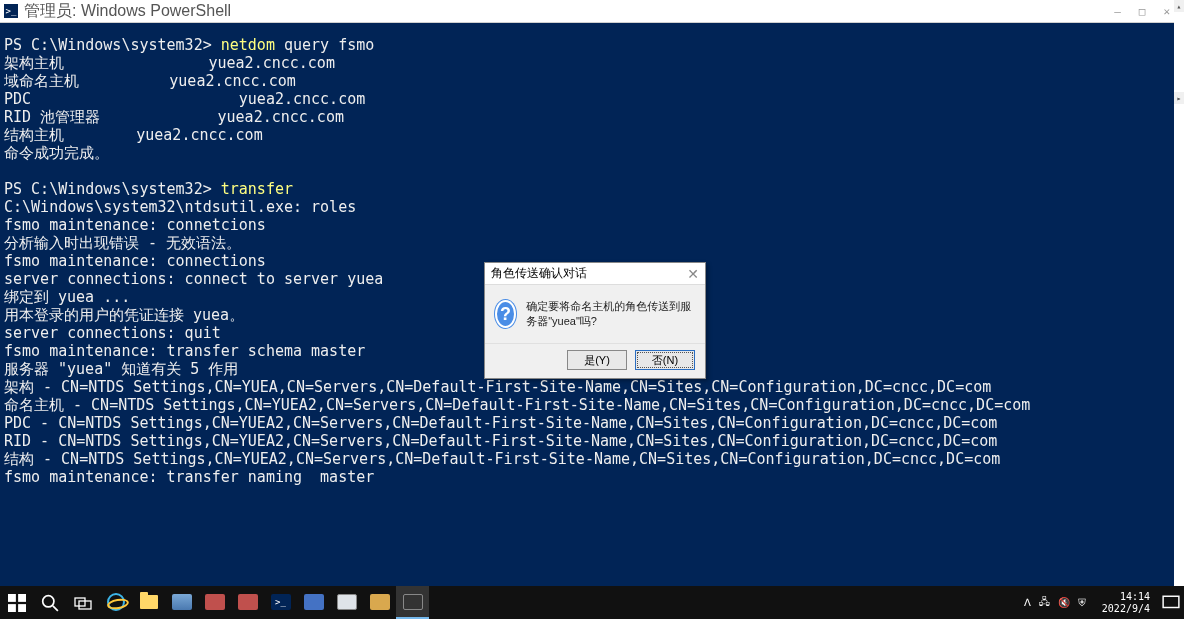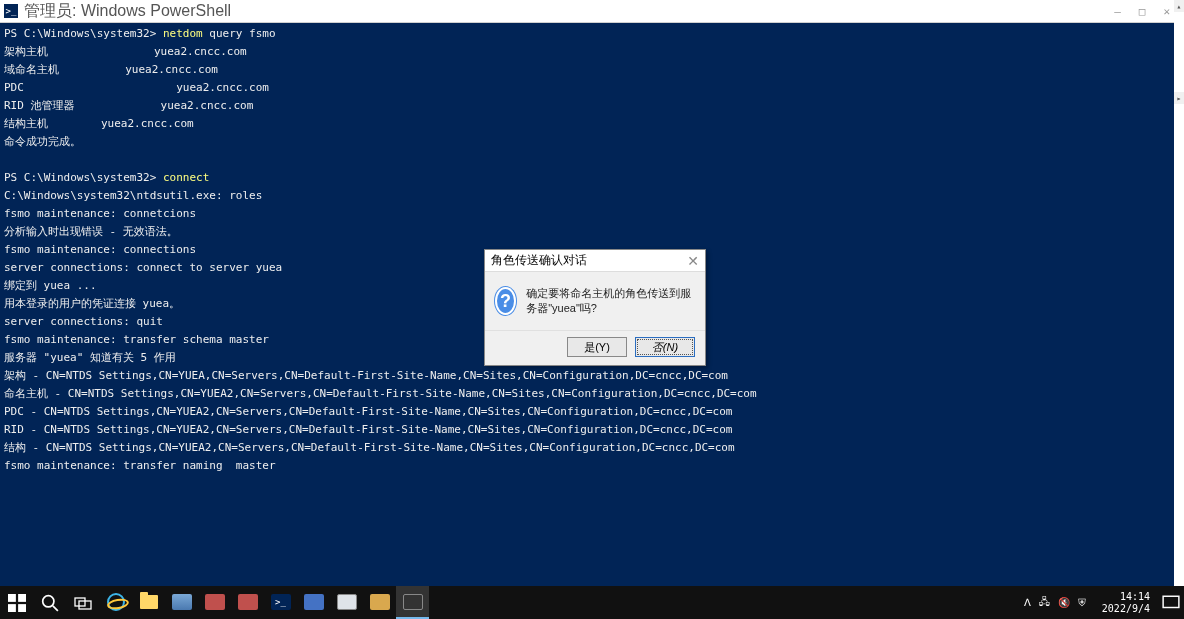--- a/index.html
+++ b/index.html
@@ -3,32 +3,32 @@
 <meta charset="utf-8">
 <style>
 * { margin:0; padding:0; box-sizing:border-box; }
 body { width:1184px; height:619px; background:#000; font-family:Consolas,"NSimSun",monospace; overflow:hidden; position:relative; }
 .powershell-window { width:1174px; height:586px; background:#012456; position:absolute; top:0; left:0; }
 .titlebar { height:23px; background:#fff; display:flex; align-items:center; padding:0 4px; border-bottom:1px solid #d0d0d0; }
 .titlebar-icon { width:14px; height:14px; background:#012456; margin-right:6px; display:flex; align-items:center; justify-content:center; color:#fff; font-size:9px; }
 .titlebar-text { font-size:16px; color:#555; font-family:"Microsoft YaHei",sans-serif; }
 .win-controls { margin-left:auto; display:flex; gap:18px; color:#999; font-size:11px; }
 .win-controls span { cursor:pointer; }
-.terminal { padding:2px 4px; color:#eee; font-size:11px; line-height:18px; white-space:pre; }
+.terminal { padding:13px 4px; color:#eee; font-size:15px; line-height:18px; white-space:pre; }
 .prompt { color:#eee; }
 .cmd-yellow { color:#ffff80; }
-.dialog { position:absolute; left:484px; top:249px; width:222px; background:#f0f0f0; border:1px solid #888; font-family:"Microsoft YaHei",sans-serif; font-size:12px; box-shadow:2px 2px 4px rgba(0,0,0,0.3); }
+.dialog { position:absolute; left:484px; top:262px; width:222px; background:#f0f0f0; border:1px solid #888; font-family:"Microsoft YaHei",sans-serif; font-size:12px; box-shadow:2px 2px 4px rgba(0,0,0,0.3); }
 .dialog-title { height:22px; background:#fff; border-bottom:1px solid #ddd; padding:2px 6px; display:flex; align-items:center; }
 .dialog-close { margin-left:auto; color:#888; font-size:14px; cursor:pointer; }
 .dialog-body { padding:14px 10px; display:flex; align-items:center; gap:10px; }
 .q-icon { width:28px; height:28px; border-radius:50%; background:#4a8de6; border:2px solid #fff; box-shadow:0 0 0 1px #4a8de6; display:flex; align-items:center; justify-content:center; color:#fff; font-size:18px; font-weight:bold; }
 .dialog-msg { font-size:11px; color:#222; }
 .dialog-buttons { background:#f0f0f0; padding:6px 10px 8px; display:flex; justify-content:flex-end; gap:8px; border-top:1px solid #e0e0e0; }
 .dialog-buttons button { min-width:60px; height:20px; font-size:11px; background:#e8e8e8; border:1px solid #888; cursor:pointer; }
-.dialog-buttons button.focus { border:1px solid #2a6dc0; outline:1px dotted #555; outline-offset:-3px;font-style:italic; }
+.dialog-buttons button.focus { border:1px solid #2a6dc0; outline:1px dotted #555; outline-offset:-3px; }
 .taskbar { position:absolute; bottom:0; left:0; width:1184px; height:33px; background:#111; display:flex; align-items:center; }
 .tb-left { display:flex; align-items:center; height:100%; }
 .tb-item { width:33px; height:33px; display:flex; align-items:center; justify-content:center; color:#fff; font-size:15px; cursor:pointer; }
 .tb-item svg { width:18px; height:18px; }
 .tb-app { width:33px; height:33px; display:flex; align-items:center; justify-content:center; border-bottom:2px solid transparent; cursor:pointer; }
 .tb-app.active { background:#333; border-bottom-color:#76b9ed; }
 .tb-right { margin-left:auto; display:flex; align-items:center; color:#fff; font-size:10px; height:100%; }
 .tray-icons { display:flex; gap:8px; padding:0 8px; align-items:center; }
 .clock { text-align:right; padding:0 8px; line-height:12px; font-size:10px; }
 .side-scroll { position:absolute; right:0; top:0; width:10px; height:586px; background:#fff; }
@@ -55,21 +55,21 @@
     </div>
   </div>
   <div class="terminal"><span class="prompt">PS C:\Windows\system32&gt; </span><span class="cmd-yellow">netdom</span><span> query fsmo</span>
 <span>架构主机                yuea2.cncc.com
 域命名主机          yuea2.cncc.com
 PDC                       yuea2.cncc.com
 RID 池管理器             yuea2.cncc.com
 结构主机        yuea2.cncc.com
 命令成功完成。
 </span>
-<span class="prompt">PS C:\Windows\system32&gt; </span><span class="cmd-yellow">connect</span>
+<span class="prompt">PS C:\Windows\system32&gt; </span><span class="cmd-yellow">transfer</span>
 <span>C:\Windows\system32\ntdsutil.exe: roles
 fsmo maintenance: connetcions
 分析输入时出现错误 - 无效语法。
 fsmo maintenance: connections
 server connections: connect to server yuea
 绑定到 yuea ...
 用本登录的用户的凭证连接 yuea。
 server connections: quit
 fsmo maintenance: transfer schema master
 服务器 "yuea" 知道有关 5 作用

